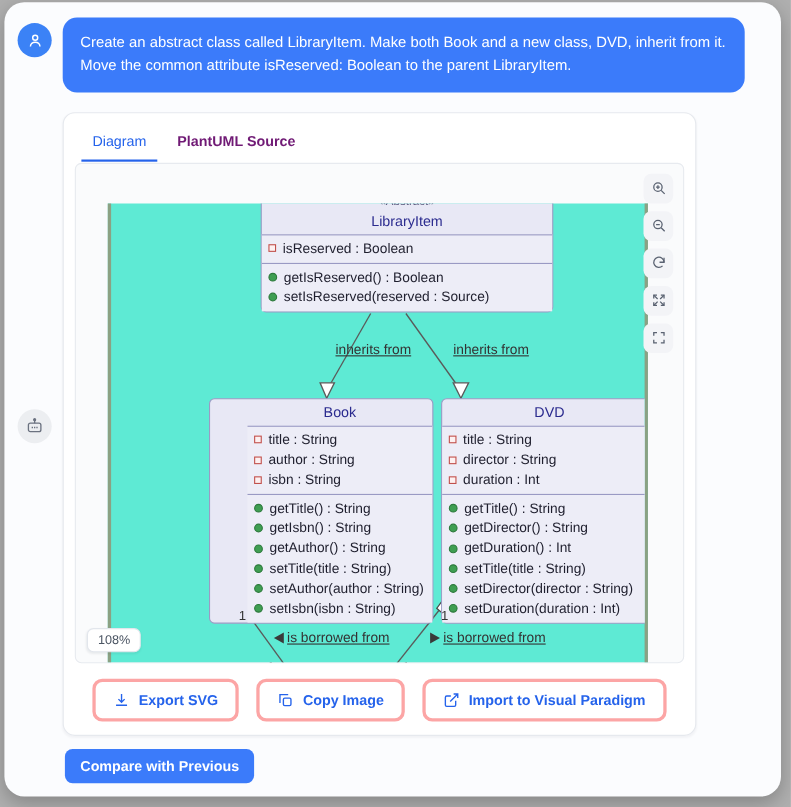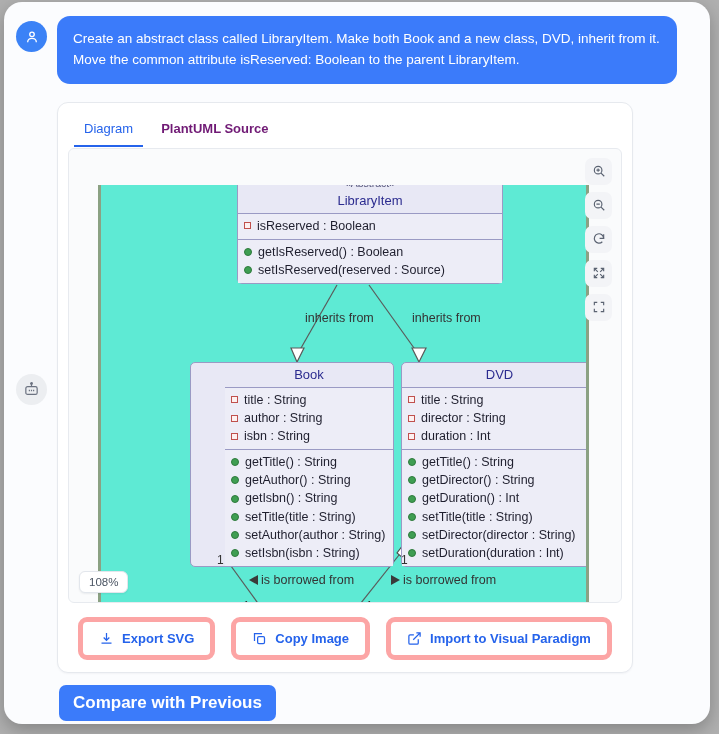--- a/index.html
+++ b/index.html
@@ -127,20 +127,21 @@
   .mk-meth {
     width: 8px; height: 8px; flex: 0 0 8px; border-radius: 50%;
     background: #3f9e52; border: 1px solid #2e7a3d;
   }
 
   .edge-label {
     position: absolute;
     font-size: 12.5px;
     color: #333;
     white-space: nowrap;
+    text-decoration: underline;
   }
   .mult { position: absolute; font-size: 12px; color: #333; }
 
   .zoom-badge {
     position: absolute;
     left: 10px; bottom: 9px;
     background: #ffffff;
     border: 1px solid #e2e6ec;
     border-radius: 6px;
     font-size: 11.5px;
@@ -165,36 +166,36 @@
     color: #5b6372;
   }
 
   
   .actions {
     display: flex; justify-content: center; gap: 16px;
     margin-top: 14px;
   }
   .abtn {
     display: flex; align-items: center; gap: 8px;
-    border: 5px solid #fca5a5;
+    border: 3px solid #fca5a5;
     background: #fff;
     color: #2563eb;
     font-size: 13px; font-weight: bold;
     border-radius: 9px;
     padding: 9px 16px;
     cursor: pointer;
     font-family: "Liberation Sans", sans-serif;
     white-space: nowrap;
   }
 
   .compare-wrap { margin-top: 12px; padding-left: 43px; }
   .compare {
     background: #3b7bfa; color: #fff;
     border: none; border-radius: 7px;
-    font-size: 17px; font-weight: bold;
+    font-size: 13px; font-weight: bold;
     padding: 8px 14px; cursor: pointer;
     font-family: "Liberation Sans", sans-serif;
     text-align: center;
   }
 </style>
 </head>
 <body>
 
 <div class="window">
   <div class="chat">
@@ -287,25 +288,25 @@
                     <span>isbn : String</span>
                   </div>
               </div>
               <div class="sect">
                 <div class="row">
                     <span class="mk-meth"></span>
                     <span>getTitle() : String</span>
                   </div>
                 <div class="row">
                     <span class="mk-meth"></span>
+                    <span>getIsbn() : String</span>
+                  </div>
+                <div class="row">
+                    <span class="mk-meth"></span>
                     <span>getAuthor() : String</span>
-                  </div>
-                <div class="row">
-                    <span class="mk-meth"></span>
-                    <span>getIsbn() : String</span>
                   </div>
                 <div class="row">
                     <span class="mk-meth"></span>
                     <span>setTitle(title : String)</span>
                   </div>
                 <div class="row">
                     <span class="mk-meth"></span>
                     <span>setAuthor(author : String)</span>
                   </div>
                 <div class="row">

